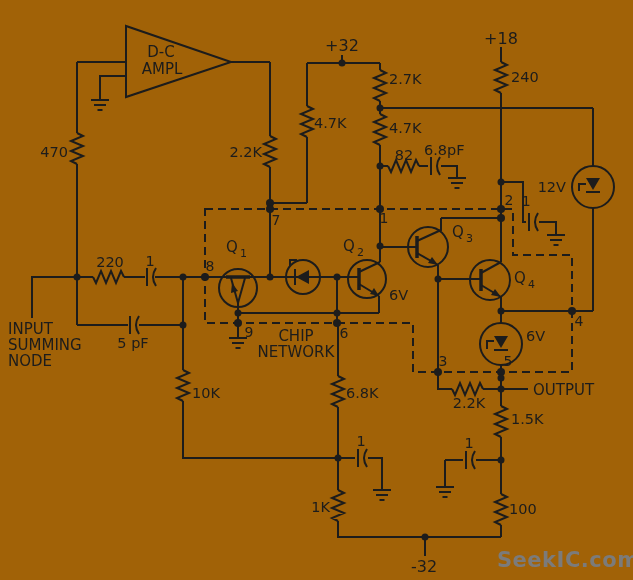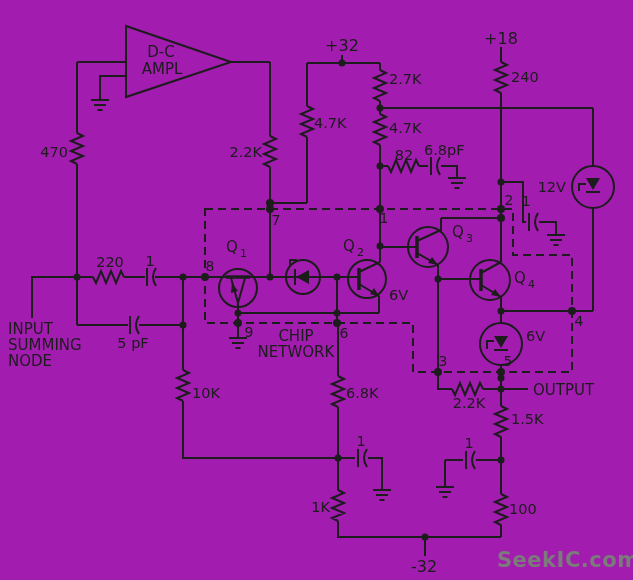--- a/index.html
+++ b/index.html
@@ -1,16 +1,16 @@
 <!DOCTYPE html>
 <html><head>
 <meta charset="utf-8">
 <style>
   html,body{margin:0;padding:0;background:#ffffff;}
-  .stage{width:633px;height:580px;position:relative;background:#a21caf;overflow:hidden;}
+  .stage{width:633px;height:580px;position:relative;background:#a16207;overflow:hidden;}
   svg{display:block;}
   .wire{stroke:#1c1c1c;stroke-width:2;fill:none;stroke-linecap:butt;stroke-linejoin:miter;}
   .thick{stroke:#1c1c1c;stroke-width:3.5;fill:none;}
   .comp{stroke:#1c1c1c;stroke-width:2;fill:none;}
   .circ{stroke:#1c1c1c;stroke-width:2;fill:none;}
   .fillshape{fill:#1c1c1c;stroke:none;}
   .dashedbox{stroke:#1c1c1c;stroke-width:2;fill:none;stroke-dasharray:8 5;}
   .dot{fill:#1c1c1c;stroke:none;}
   text{font-family:"DejaVu Sans","Liberation Sans",sans-serif;fill:#1c1c1c;}
   .t14{font-size:14.5px;}

